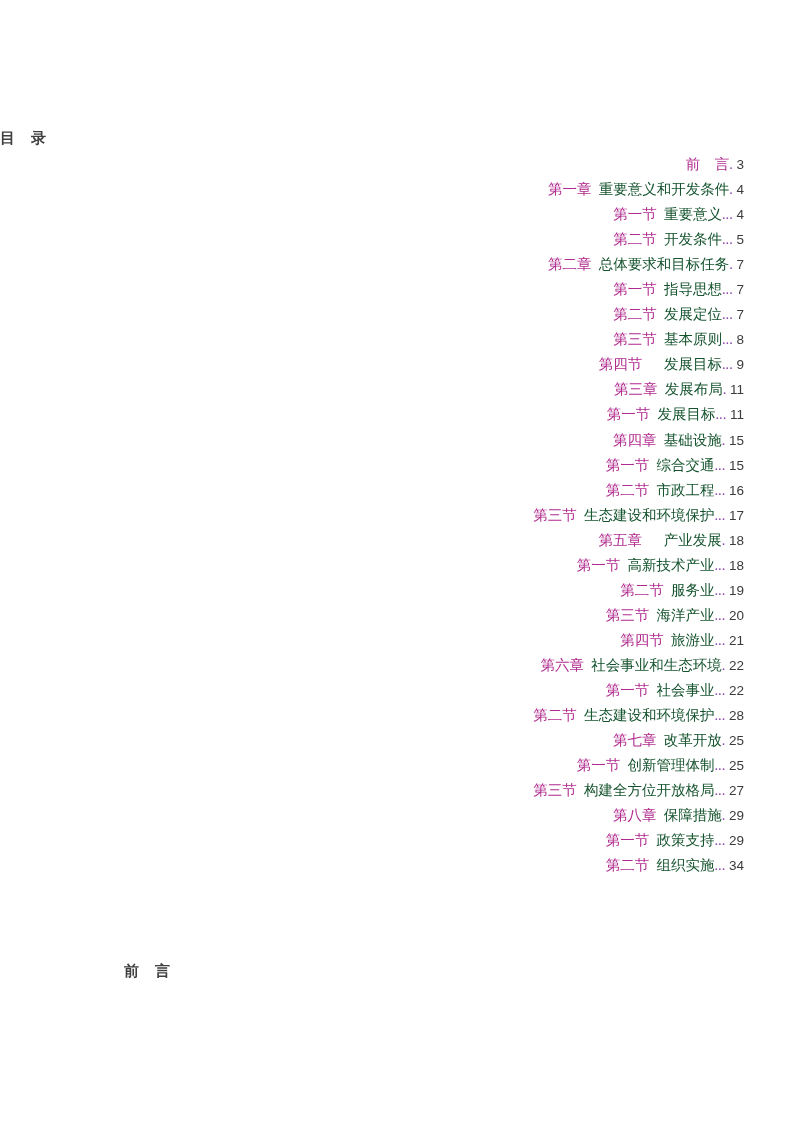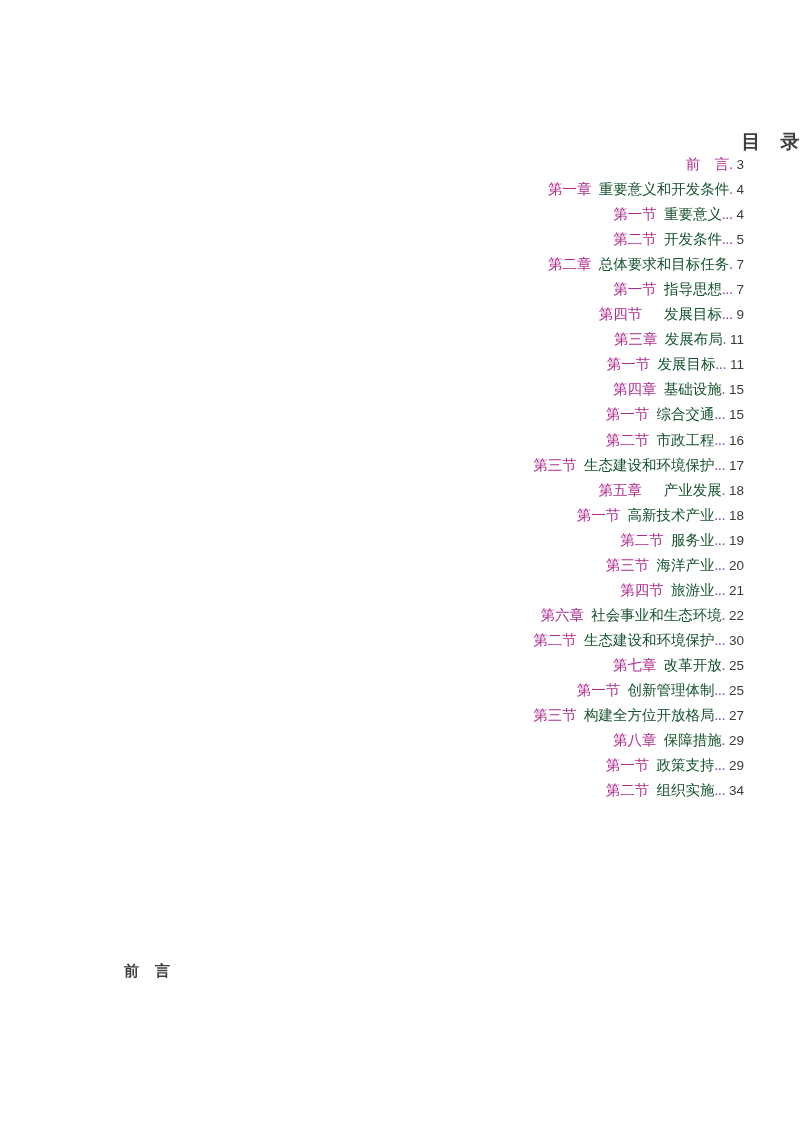--- a/index.html
+++ b/index.html
@@ -19,24 +19,24 @@
     overflow: hidden;
     box-sizing: border-box;
   }
 
   
   .doc-title {
     position: absolute;
     left: 0;
     top: 129px;
     width: 800px;
-    text-align: right;
+    text-align: left;
     font-family: "Liberation Sans", "DejaVu Sans", sans-serif;
     font-weight: bold;
-    font-size: 19px;
+    font-size: 15px;
     letter-spacing: 0.5px;
     color: #404040;
     white-space: pre;
   }
 
   
   .toc {
     position: absolute;
     left: 124px;
     top: 152px;
@@ -85,34 +85,37 @@
 
   <div class="doc-title">目　录</div>
 
   <div class="toc">
       <div class="toc-entry"><span class="lbl">前　言</span><span class="dots">.</span> <span class="pg">3</span></div>
       <div class="toc-entry"><span class="lbl">第一章</span>  <span class="ttl">重要意义和开发条件</span><span class="dots">.</span> <span class="pg">4</span></div>
       <div class="toc-entry"><span class="lbl">第一节</span>  <span class="ttl">重要意义</span><span class="dots">...</span> <span class="pg">4</span></div>
       <div class="toc-entry"><span class="lbl">第二节</span>  <span class="ttl">开发条件</span><span class="dots">...</span> <span class="pg">5</span></div>
       <div class="toc-entry"><span class="lbl">第二章</span>  <span class="ttl">总体要求和目标任务</span><span class="dots">.</span> <span class="pg">7</span></div>
       <div class="toc-entry"><span class="lbl">第一节</span>  <span class="ttl">指导思想</span><span class="dots">...</span> <span class="pg">7</span></div>
+      <div class="toc-entry"><span class="lbl">第二节</span>  <span class="ttl">发展定位</span><span class="dots">...</span> <span class="pg">7</span></div>
+      <div class="toc-entry"><span class="lbl">第三节</span>  <span class="ttl">基本原则</span><span class="dots">...</span> <span class="pg">8</span></div>
       <div class="toc-entry"><span class="lbl">第四节</span>  <span class="ttl">　发展目标</span><span class="dots">...</span> <span class="pg">9</span></div>
       <div class="toc-entry"><span class="lbl">第三章</span>  <span class="ttl">发展布局</span><span class="dots">.</span> <span class="pg">11</span></div>
       <div class="toc-entry"><span class="lbl">第一节</span>  <span class="ttl">发展目标</span><span class="dots">...</span> <span class="pg">11</span></div>
       <div class="toc-entry"><span class="lbl">第四章</span>  <span class="ttl">基础设施</span><span class="dots">.</span> <span class="pg">15</span></div>
       <div class="toc-entry"><span class="lbl">第一节</span>  <span class="ttl">综合交通</span><span class="dots">...</span> <span class="pg">15</span></div>
       <div class="toc-entry"><span class="lbl">第二节</span>  <span class="ttl">市政工程</span><span class="dots">...</span> <span class="pg">16</span></div>
       <div class="toc-entry"><span class="lbl">第三节</span>  <span class="ttl">生态建设和环境保护</span><span class="dots">...</span> <span class="pg">17</span></div>
       <div class="toc-entry"><span class="lbl">第五章</span>  <span class="ttl">　产业发展</span><span class="dots">.</span> <span class="pg">18</span></div>
       <div class="toc-entry"><span class="lbl">第一节</span>  <span class="ttl">高新技术产业</span><span class="dots">...</span> <span class="pg">18</span></div>
       <div class="toc-entry"><span class="lbl">第二节</span>  <span class="ttl">服务业</span><span class="dots">...</span> <span class="pg">19</span></div>
       <div class="toc-entry"><span class="lbl">第三节</span>  <span class="ttl">海洋产业</span><span class="dots">...</span> <span class="pg">20</span></div>
       <div class="toc-entry"><span class="lbl">第四节</span>  <span class="ttl">旅游业</span><span class="dots">...</span> <span class="pg">21</span></div>
       <div class="toc-entry"><span class="lbl">第六章</span>  <span class="ttl">社会事业和生态环境</span><span class="dots">.</span> <span class="pg">22</span></div>
-      <div class="toc-entry"><span class="lbl">第二节</span>  <span class="ttl">生态建设和环境保护</span><span class="dots">...</span> <span class="pg">30</span></div>
+      <div class="toc-entry"><span class="lbl">第一节</span>  <span class="ttl">社会事业</span><span class="dots">...</span> <span class="pg">22</span></div>
+      <div class="toc-entry"><span class="lbl">第二节</span>  <span class="ttl">生态建设和环境保护</span><span class="dots">...</span> <span class="pg">28</span></div>
       <div class="toc-entry"><span class="lbl">第七章</span>  <span class="ttl">改革开放</span><span class="dots">.</span> <span class="pg">25</span></div>
       <div class="toc-entry"><span class="lbl">第一节</span>  <span class="ttl">创新管理体制</span><span class="dots">...</span> <span class="pg">25</span></div>
       <div class="toc-entry"><span class="lbl">第三节</span>  <span class="ttl">构建全方位开放格局</span><span class="dots">...</span> <span class="pg">27</span></div>
       <div class="toc-entry"><span class="lbl">第八章</span>  <span class="ttl">保障措施</span><span class="dots">.</span> <span class="pg">29</span></div>
       <div class="toc-entry"><span class="lbl">第一节</span>  <span class="ttl">政策支持</span><span class="dots">...</span> <span class="pg">29</span></div>
       <div class="toc-entry"><span class="lbl">第二节</span>  <span class="ttl">组织实施</span><span class="dots">...</span> <span class="pg">34</span></div>
     </div>
 
   <div class="section-heading">前　言</div>
 

